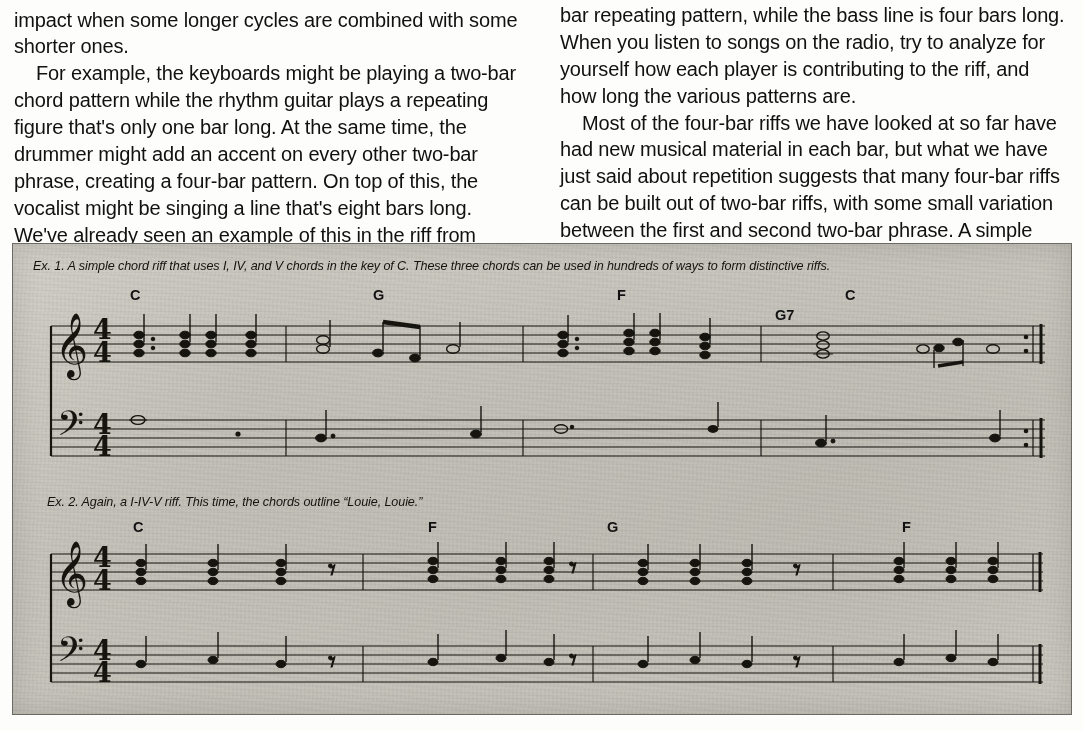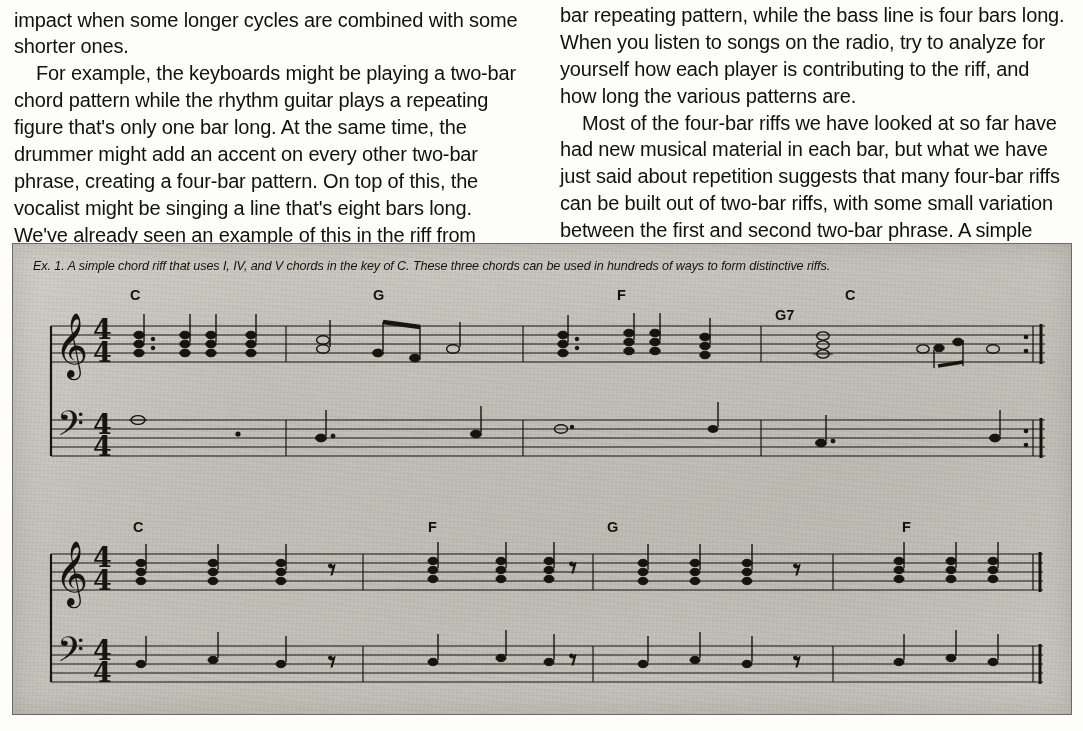--- a/index.html
+++ b/index.html
@@ -303,20 +303,21 @@
         <g fill="#15140f" stroke="#15140f">
           <ellipse cx="788" cy="137" rx="5.4" ry="3.9"></ellipse>
           <line x1="793" y1="135" x2="793" y2="109" stroke-width="1.4"></line>
           <circle cx="800" cy="135" r="2"></circle>
           <ellipse cx="962" cy="132" rx="5.4" ry="3.9"></ellipse>
           <line x1="967" y1="130" x2="967" y2="104" stroke-width="1.4"></line>
         </g>
       </svg>
     </div>
 
+    <div class="caption" style="left:34px; top:251px;">Ex. 2. Again, a I-IV-V riff. This time, the chords outline “Louie, Louie.”</div>
 
     <div class="chordlabel" style="left:120px; top:275px;">C</div>
     <div class="chordlabel" style="left:415px; top:275px;">F</div>
     <div class="chordlabel" style="left:594px; top:275px;">G</div>
     <div class="chordlabel" style="left:889px; top:275px;">F</div>
 
     <div class="sysarea" style="left:20px; top:292px;">
       <svg class="notation" width="1020" height="175" viewBox="0 0 1020 175" xmlns="http://www.w3.org/2000/svg">
         <g stroke="#15140f" stroke-width="1.15" fill="none">
           <line x1="18" y1="18" x2="1010" y2="18"></line>

